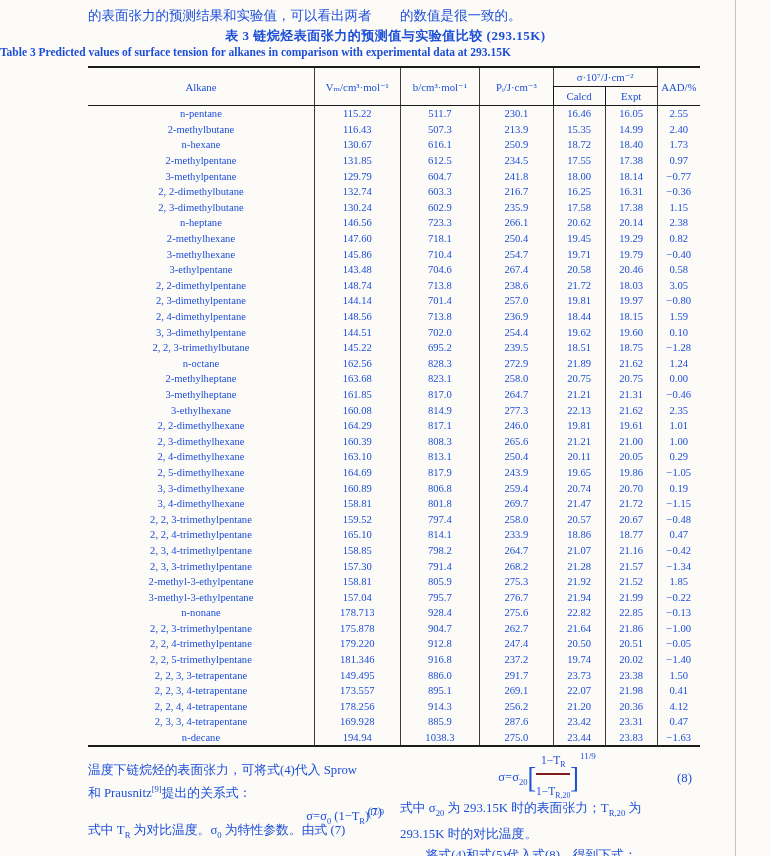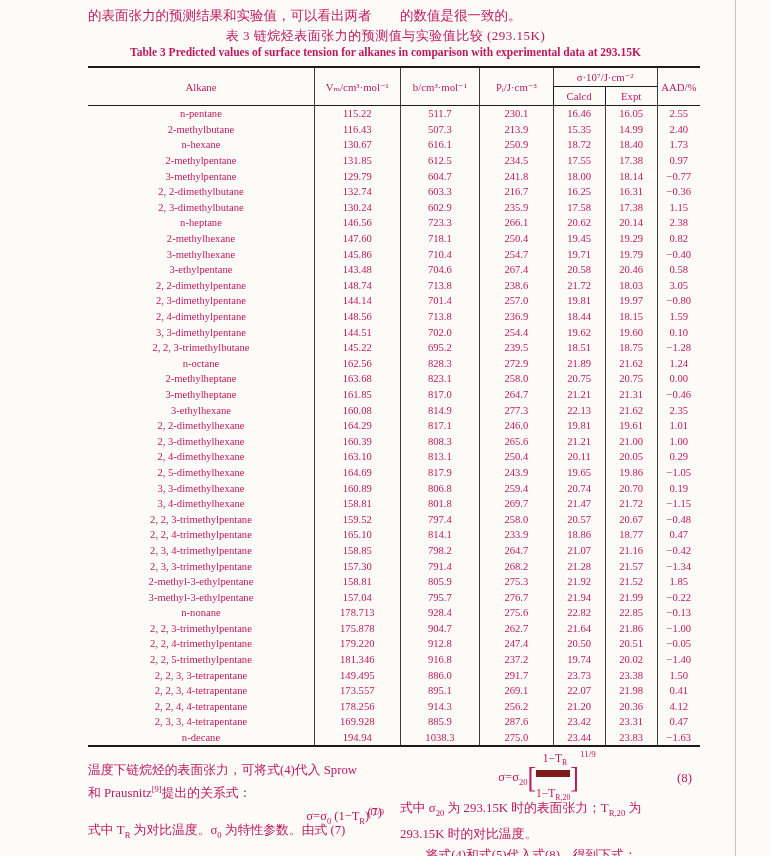--- a/index.html
+++ b/index.html
@@ -1,29 +1,29 @@
 <!DOCTYPE html>
 <html><head>
 <meta charset="utf-8">
 <style>
   * { margin:0; padding:0; box-sizing:border-box; }
   html,body { background:#ffffff; }
   .page {
     position:relative; width:771px; height:856px; margin:0 auto;
-    background:#fcfbf8; color:#be185d; overflow:hidden;
+    background:#fcfbf8; color:#1d4ed8; overflow:hidden;
     font-family:"Liberation Serif","DejaVu Serif",serif;
   }
   
   .topline { position:absolute; top:7px; left:88px; width:610px; height:18px; }
   .tl-left  { position:absolute; left:0;   top:0; font-size:13.5px; white-space:nowrap; }
   .tl-right { position:absolute; left:312px; top:0; font-size:13.5px; white-space:nowrap; }
 
   .title-zh { position:absolute; top:27px; left:0; width:100%; text-align:center;
-              font-weight:normal; font-size:13px; letter-spacing:.5px; }
-  .title-en { position:absolute; top:46px; left:0; width:100%; text-align:center;
+              font-weight:bold; font-size:13px; letter-spacing:.5px; }
+  .title-en { position:absolute; top:46px; left:0; width:100%; 
               font-weight:bold; font-size:11.5px; }
 
   
   .table-wrap { position:absolute; top:66px; left:88px; width:612px; }
   table { width:100%; border-collapse:collapse; table-layout:fixed;
           border-top:2px solid #1b1b1b; border-bottom:2px solid #1b1b1b; }
   th, td { font-weight:normal; text-align:center; vertical-align:middle; }
   thead th { font-size:10.8px; border-bottom:1px solid #1b1b1b; padding:3px 1px; line-height:12px; }
   thead tr:first-child th:not(:first-child) { border-left:1px solid #3d3d3d; }
   thead th.sub { border-left:1px solid #0f172a; }
@@ -38,21 +38,21 @@
                font-size:12.8px; line-height:18.6px; }
   .col-right { position:absolute; left:400px; top:758px; width:294px;
                font-size:12.8px; line-height:21px; }
   p.indent { text-indent:2em; }
   .eqline { position:relative; text-align:center; }
   .eqline .eqnum { position:absolute; right:2px; top:50%; transform:translateY(-50%); }
   .eq7 { height:19px; line-height:19px; font-size:12.5px;text-align:right; }
   .eq8 { height:40px; display:flex; align-items:center; justify-content:center; line-height:normal; }
   .eq8 .eqbody { display:inline-flex; align-items:center; font-size:12.5px; }
   .frac { display:inline-flex; flex-direction:column; text-align:center; font-size:11.5px; line-height:13px; }
-  .ftop { border-bottom:7px solid #7f1d1d; padding:0 3px 1px;text-align:right; }
+  .ftop { border-bottom:2px solid #7f1d1d; padding:0 3px 1px; }
   .fbot { padding-top:10px; }
   .bracket { font-size:26px; font-weight:300; line-height:26px; transform:scaleY(1.1); }
   .pow { font-size:9px; align-self:flex-start; margin-top:-3px; margin-left:1px; }
 
   .scan-line { position:absolute; left:735px; top:0; width:1px; height:856px; background:#c8c4bc; }
 </style>
 </head>
 <body>
 
 <div class="page">

